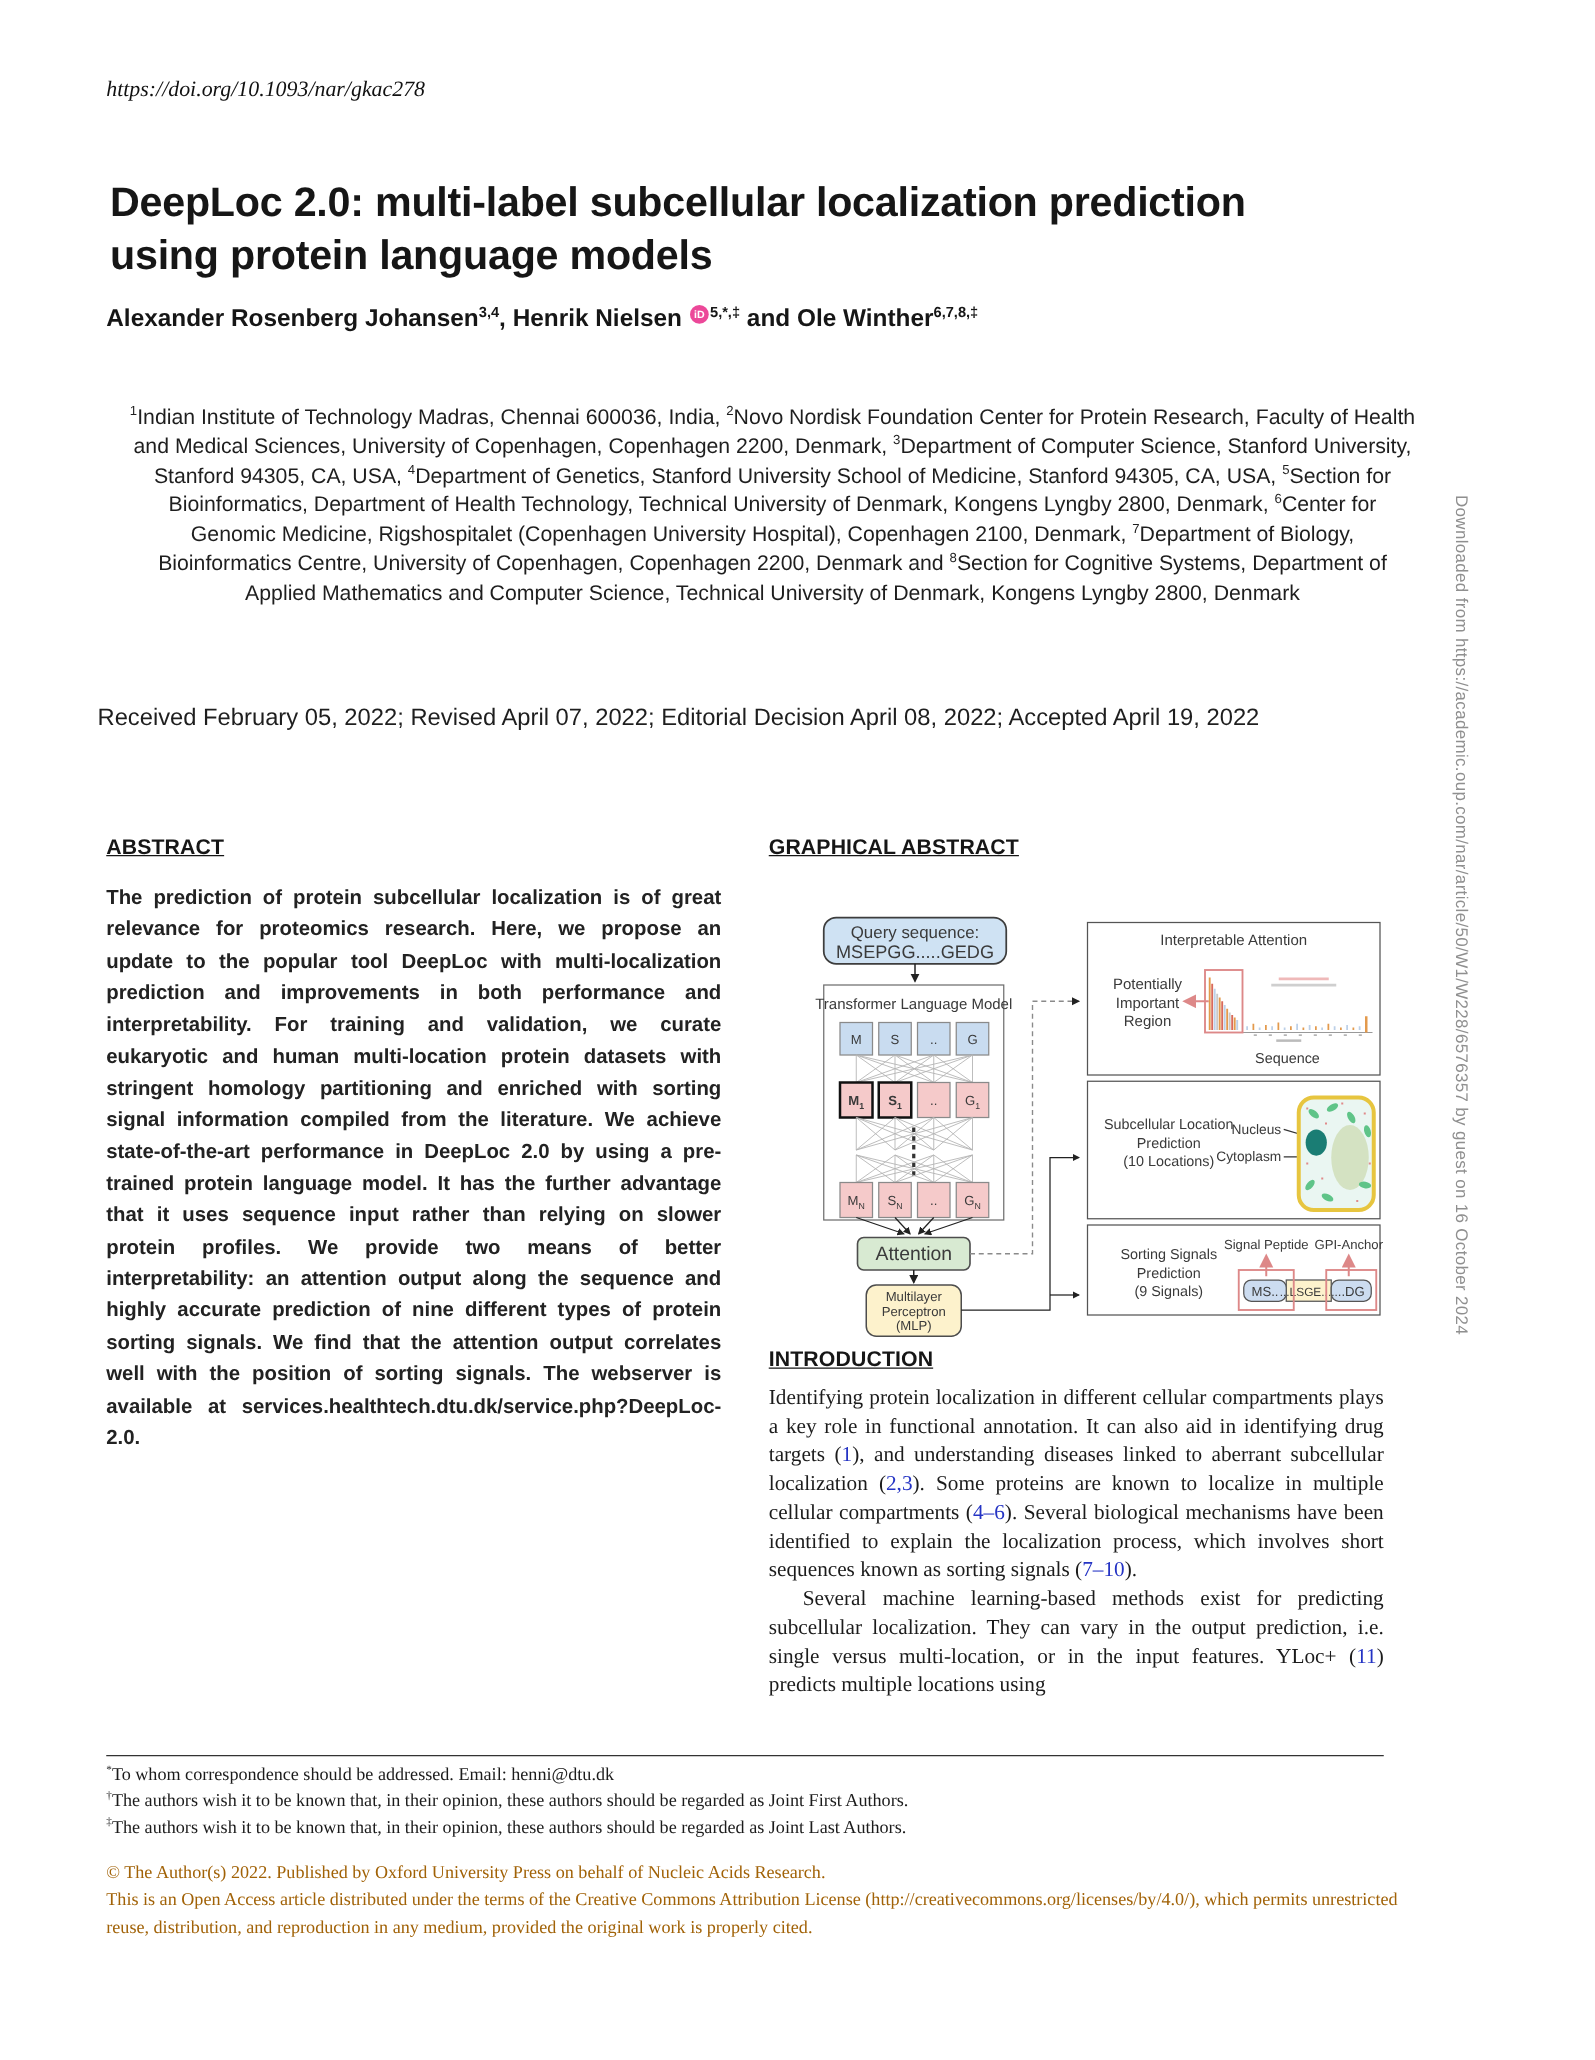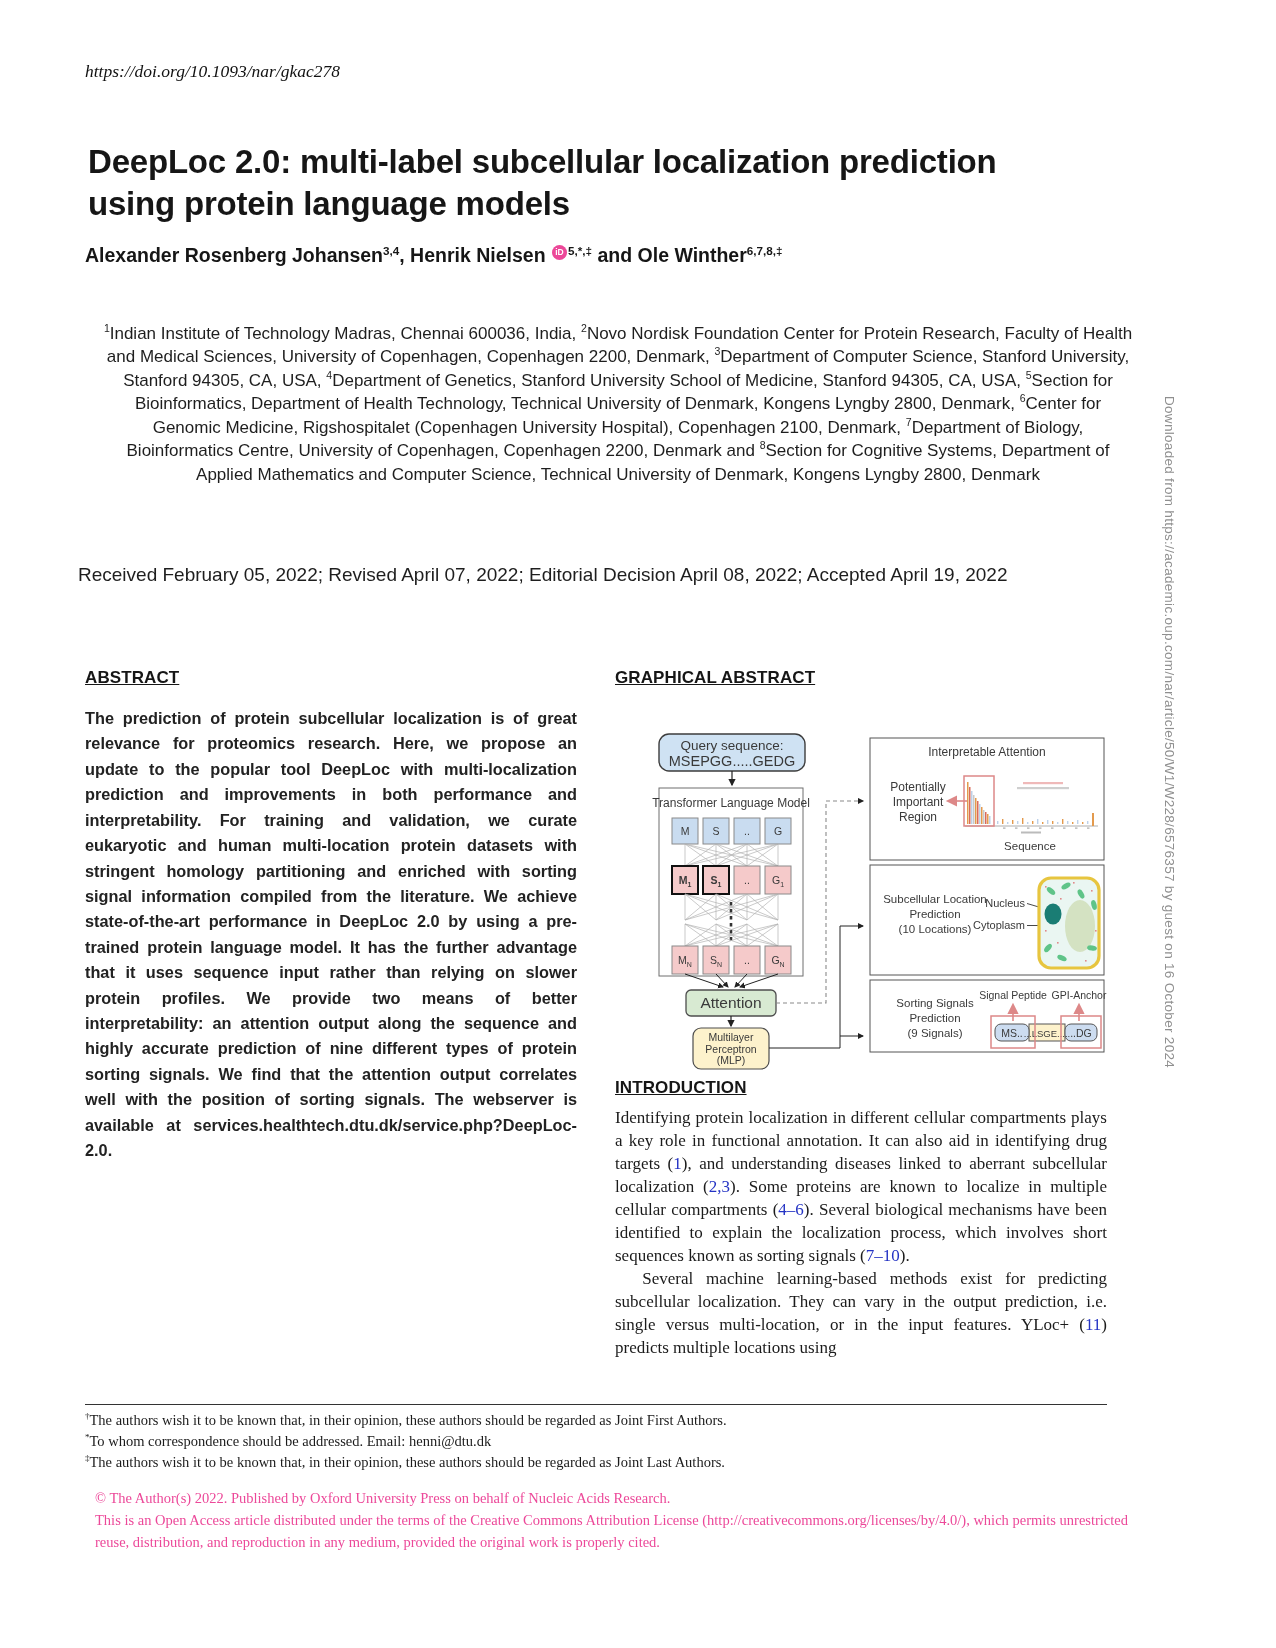--- a/index.html
+++ b/index.html
@@ -36,21 +36,21 @@
   .intro-wrap p{margin:0;}
   .intro-wrap p.indent{text-indent:1.6em;}
   .ref{color:#2433c4;}
   
   .footnotes{position:absolute;left:85px;top:1404px;width:1022px;
              font-family:"Liberation Serif",serif;font-size:14.5px;line-height:1.45;color:#1b1b1b;}
   .footrule{border:0;border-top:1.6px solid #333;margin:0 0 5px 0;}
   .footnotes p{margin:0;}
   .footnotes sup{font-size:62%;line-height:0;}
   .copyright{position:absolute;left:85px;top:1488px;width:1042px;
-             font-family:"Liberation Serif",serif;font-size:14.5px;line-height:1.5;color:#ec4899;margin-left:10px;}
+             font-family:"Liberation Serif",serif;font-size:14.5px;line-height:1.5;color:#a16207;}
   .copyright p{margin:0;}
   
   .vmark{position:absolute;left:1162px;top:396px;height:790px;
          writing-mode:vertical-rl;font-size:13.5px;color:#8f8f8f;letter-spacing:0.3px;
          font-family:"Liberation Sans",sans-serif;}
   
   .ft{font-family:"Liberation Sans",sans-serif;fill:#3a3a3a;}
 </style>
 </head>
 <body>
@@ -280,22 +280,22 @@
 
     <h2 class="sechead intro-h">INTRODUCTION</h2>
     <div class="intro-wrap">
       <p><span>Identifying protein localization in different cellular compartments plays a key role in functional annotation. It can also aid in identifying drug targets (</span><span class="ref">1</span><span>), and understanding diseases linked to aberrant subcellular localization (</span><span class="ref">2,3</span><span>). Some proteins are known to localize in multiple cellular compartments (</span><span class="ref">4–6</span><span>). Several biological mechanisms have been identified to explain the localization process, which involves short sequences known as sorting signals (</span><span class="ref">7–10</span><span>).</span></p>
       <p class="indent"><span>Several machine learning-based methods exist for predicting subcellular localization. They can vary in the output prediction, i.e. single versus multi-location, or in the input features. YLoc+ (</span><span class="ref">11</span><span>) predicts multiple locations using</span></p>
     </div>
   </div>
 
   <div class="footnotes">
     <hr class="footrule">
+    <p><sup>*</sup><span>To whom correspondence should be addressed.  Email: henni@dtu.dk</span></p>
     <p><sup>†</sup><span>The authors wish it to be known that, in their opinion, these authors should be regarded as Joint First Authors.</span></p>
-    <p><sup>*</sup><span>To whom correspondence should be addressed.  Email: henni@dtu.dk</span></p>
     <p><sup>‡</sup><span>The authors wish it to be known that, in their opinion, these authors should be regarded as Joint Last Authors.</span></p>
   </div>
 
   <div class="copyright">
     <p>© The Author(s) 2022. Published by Oxford University Press on behalf of Nucleic Acids Research.</p>
     <p>This is an Open Access article distributed under the terms of the Creative Commons Attribution License (http://creativecommons.org/licenses/by/4.0/), which permits unrestricted reuse, distribution, and reproduction in any medium, provided the original work is properly cited.</p>
   </div>
 
   <div class="vmark">Downloaded from https://academic.oup.com/nar/article/50/W1/W228/6576357 by guest on 16 October 2024</div>
 

